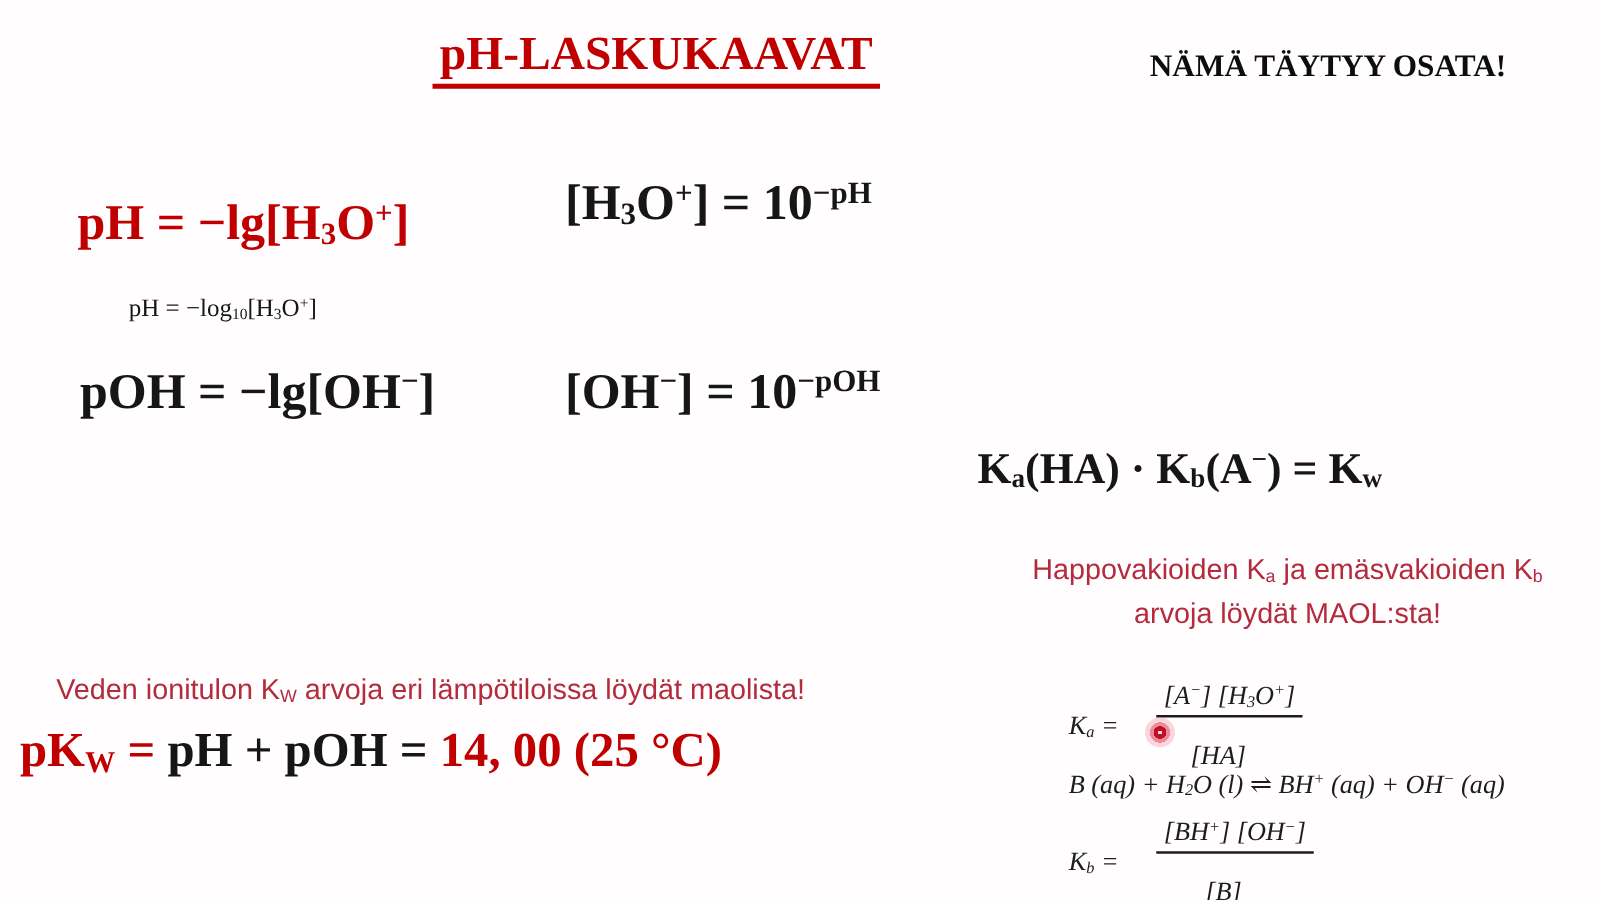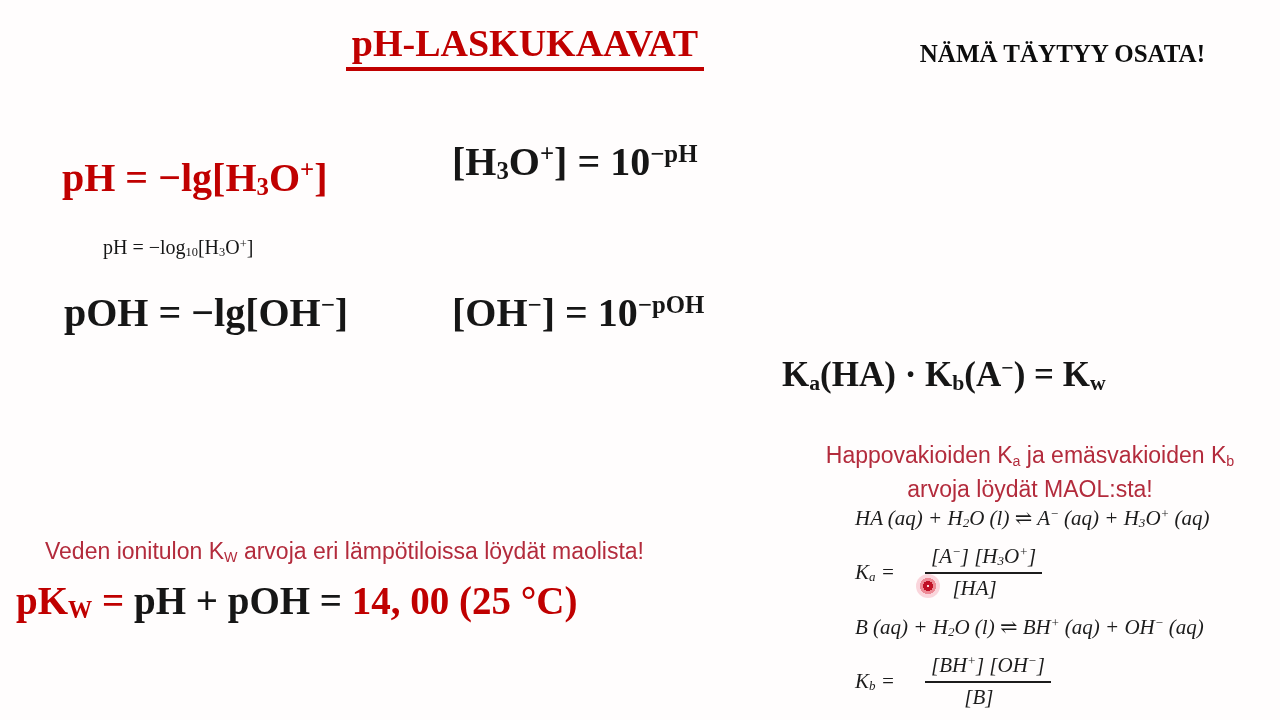--- a/index.html
+++ b/index.html
@@ -44,21 +44,21 @@
   .pkwrow{left:16px;top:579px;font-size:39px;}
   .maolnote{left:805px;top:441px;width:450px;text-align:center;font-size:23px;line-height:28px;white-space:nowrap;}
 
   .meq1{left:855px;top:507px;font-size:21px;}
   .meq2{left:855px;top:616px;font-size:21px;}
   .fracrow{display:flex;align-items:center;font-size:21px;}
   .karow{left:855px;top:545px;}
   .kbrow{left:855px;top:654px;}
   .frac{display:inline-block;text-align:center;vertical-align:middle;margin-left:12px;}
   .frac .num{display:block;padding:0 6px 3px;border-bottom:2px solid #1c1c1c;margin-left:18px;}
-  .frac .den{display:block;padding-top:3px;}
+  .frac .den{display:block;padding-top:19px;}
 
   .laser{
     position:absolute;left:916px;top:574px;width:24px;height:24px;border-radius:50%;
     background:radial-gradient(circle,
       #ffd9db 0 9%,
       #c01025 9% 30%,
       rgba(222,45,65,0.55) 30% 48%,
       rgba(240,130,150,0.32) 48% 70%,
       rgba(250,200,210,0) 100%);
   }
@@ -89,21 +89,20 @@
 
   <div class="f sans kwnote"><span>Veden ionitulon K</span><span class="sb">W</span><span> arvoja eri lämpötiloissa löydät maolista!</span></div>
 
   <div class="f pkwrow"><span class="rd">pK</span><span class="sb rd">W</span><span class="rd"> = </span><span>pH + pOH = </span><span class="rd">14, 00 </span><span class="rd">(25 °C)</span></div>
 
   <div class="f sans maolnote">
     <div><span>Happovakioiden K</span><span class="sb">a</span><span> ja emäsvakioiden K</span><span class="sb">b</span></div>
     <div>arvoja löydät MAOL:sta!</div>
   </div>
 
-  <div class="f mathit meq1"><span>HA (aq) + H</span><span class="sb">2</span><span>O (l) ⇌ A</span><span class="sp">−</span><span> (aq) + H</span><span class="sb">3</span><span>O</span><span class="sp">+</span><span> (aq)</span></div>
 
   <div class="f mathit fracrow karow">
     <span><span>K</span><span class="sb">a</span><span> =</span></span>
     <span class="frac">
       <span class="num"><span>[A</span><span class="sp">−</span><span>] [H</span><span class="sb">3</span><span>O</span><span class="sp">+</span><span>]</span></span>
       <span class="den"><span>[HA]</span></span>
     </span>
   </div>
 
   <div class="f mathit meq2"><span>B (aq) + H</span><span class="sb">2</span><span>O (l) ⇌ BH</span><span class="sp">+</span><span> (aq) + OH</span><span class="sp">−</span><span> (aq)</span></div>

